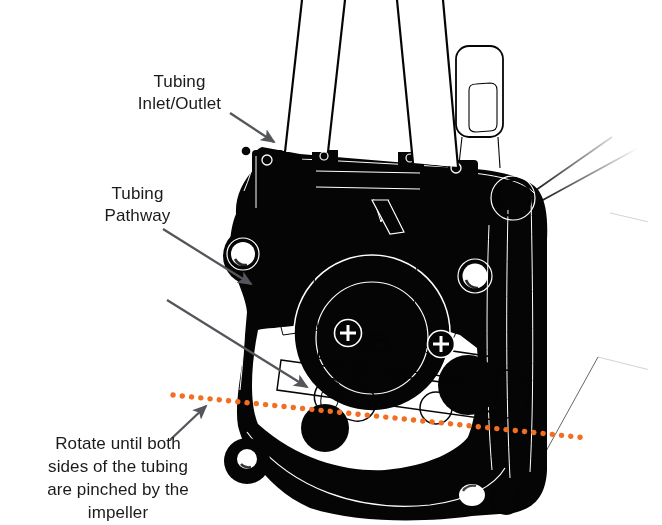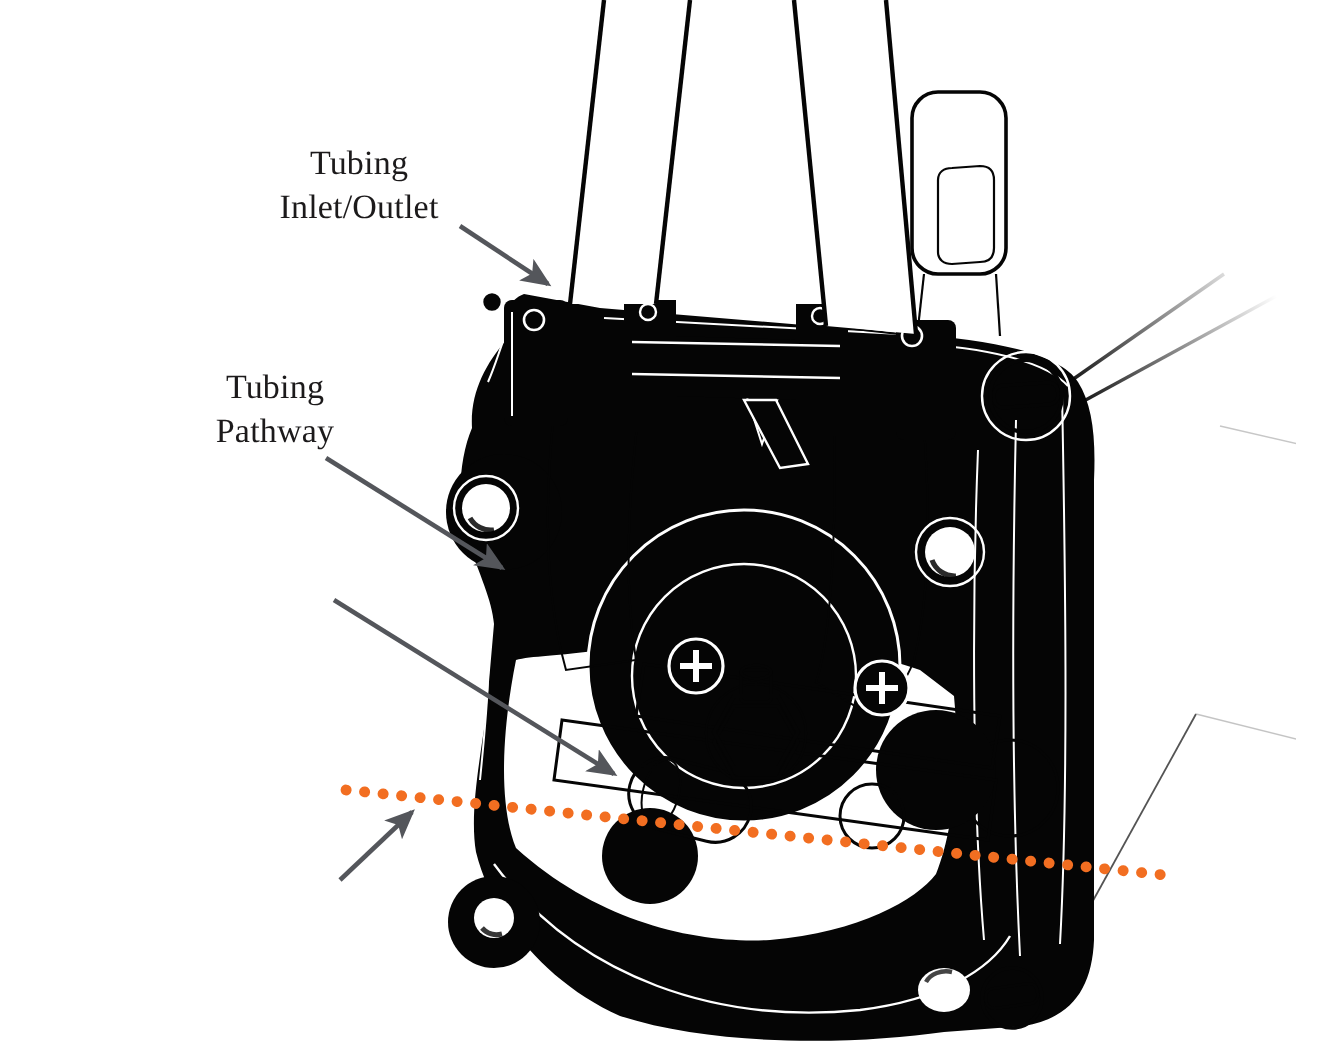--- a/index.html
+++ b/index.html
@@ -1,18 +1,18 @@
 <!DOCTYPE html>
 <html style="--annotation-line-orange: #F26E21; --arrow-gray: #54565B; --illustration-black: #050505;"><head>
 <meta charset="utf-8">
 <style>
   html,body{margin:0;padding:0;background:#ffffff;}
   .stage{
     position:relative;width:648px;height:525px;background:#ffffff;overflow:hidden;
-    font-family:Liberation Serif, serif;color:#1b1b1b;
+    font-family:Liberation Sans, sans-serif;color:#1b1b1b;
   }
   .stage svg{position:absolute;left:0;top:0;}
   .label{
     position:absolute;font-size:17px;line-height:22px;color:#1c1a1b;
     text-align:center;white-space:pre-line;letter-spacing:0.1px;
   }
   .label--left{text-align:left;}
   .label--note{line-height:23px;}
   .dotted-line{stroke:var(--annotation-line-orange,#F26E21);}
   .leader{stroke:var(--arrow-gray,#54565B);stroke-width:2.3;fill:none;}
@@ -204,13 +204,14 @@
     </g>
   </svg>
 
   <div class="label" style="left:112px;top:71px;width:135px;">Tubing
 Inlet/Outlet</div>
 
   <div class="label" style="left:70px;top:183px;width:135px;">Tubing
 Pathway</div>
 
 
+  <div class="label label--note" style="left:38px;top:432px;width:160px;">Rotate until both sides of the tubing are pinched by the impeller</div>
 </div>
 
 </body></html>

